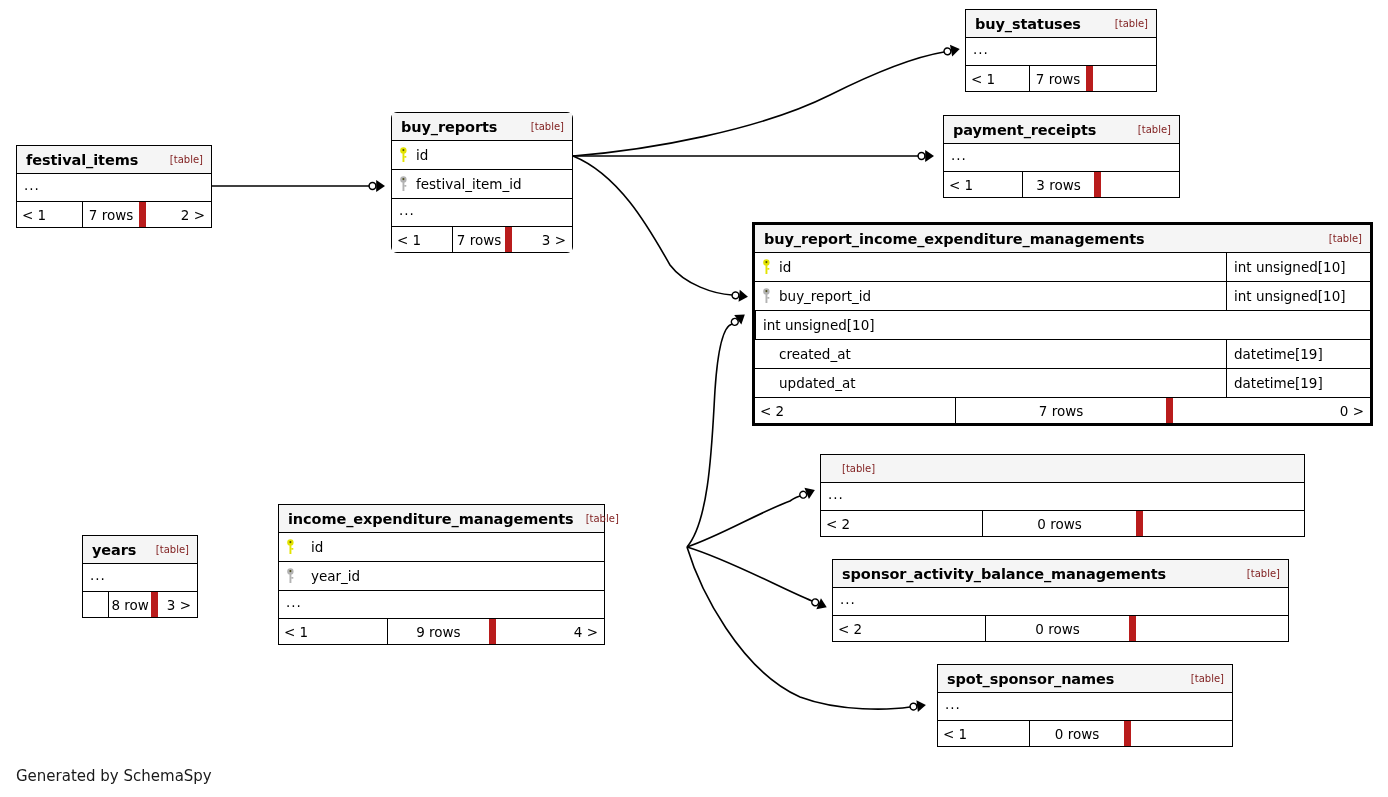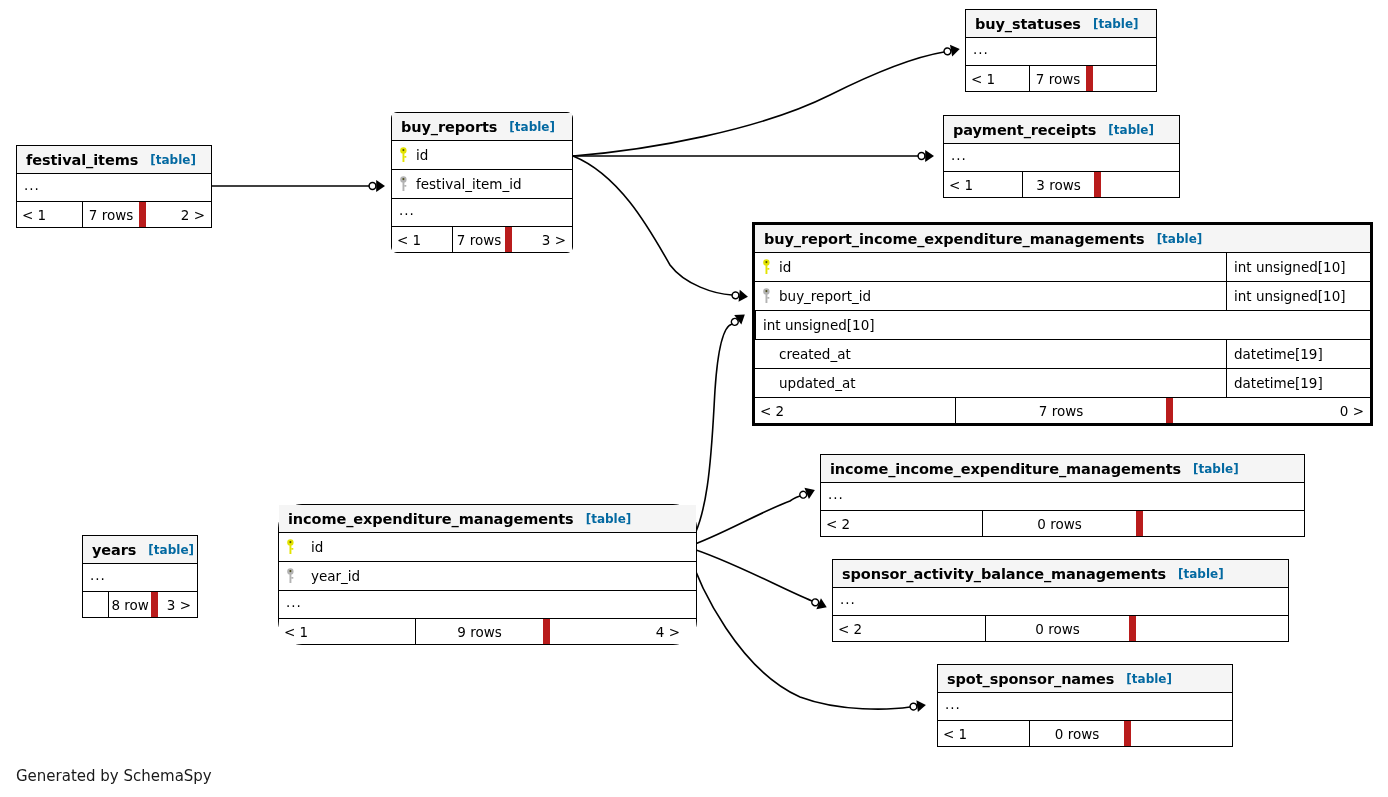--- a/index.html
+++ b/index.html
@@ -39,34 +39,33 @@
   .table-node.focus {
     border: 3px solid #000000;
   }
   .tbl-header {
     box-sizing: border-box;
     background: #f5f5f5;
     border-bottom: 1px solid #000000;
     height: 28px;
     display: flex;
     align-items: center;
-    justify-content: flex-start;
+    justify-content: space-between;
     padding: 0 8px 0 9px;
     white-space: nowrap;
   }
   .tbl-name {
     font-weight: bold;
     font-size: 14.5px;
     letter-spacing: -0.1px;
   }
   .tbl-tag {
-    font-size: 12px;
-    color: #0369a1;
+    font-size: 10px;
+    color: #7f1d1d;
     padding-left: 12px;
-    font-weight: bold;
   }
   .col-row {
     box-sizing: border-box;
     height: 29px;
     border-bottom: 1px solid #000000;
     display: flex;
     align-items: center;
     white-space: nowrap;
     background: #ffffff;
   }
@@ -324,21 +323,20 @@
           <div class="col-type" style="width: 130px;">datetime[19]</div>
         </div>
         <div class="tbl-footer">
           <div class="foot-cell foot-left" style="width: 199.875px;">&lt; 2</div>
           <div class="foot-cell foot-center" style="width: 218.325px;">7 rows</div>
           <div class="foot-cell foot-right" style="width: 196.8px;">0 &gt;</div>
         </div>
       </div>
       <div class="table-node" style="left: 820px; top: 454px; width: 485px;">
         <div class="tbl-header">
-          <span class="tbl-name">income_income_expenditure_managements</span>
           <span class="tbl-tag">[table]</span>
         </div>
         <div class="ellipsis-row">
           <span>...</span>
         </div>
         <div class="tbl-footer">
           <div class="foot-cell foot-left" style="width: 160.839px;">&lt; 2</div>
           <div class="foot-cell foot-center" style="width: 161.322px;">0 rows</div>
           <div class="foot-cell foot-right" style="width: 160.839px;"></div>
         </div>
@@ -364,21 +362,21 @@
         </div>
         <div class="ellipsis-row">
           <span>...</span>
         </div>
         <div class="tbl-footer">
           <div class="foot-cell foot-left" style="width: 90.735px;">&lt; 1</div>
           <div class="foot-cell foot-center" style="width: 102.57px;">0 rows</div>
           <div class="foot-cell foot-right" style="width: 69.695px;"></div>
         </div>
       </div>
-      <div class="table-node" style="left: 278px; top: 504px; width: 419px; border-radius: 24px;">
+      <div class="table-node" style="left: 278px; top: 504px; width: 327px;">
         <div class="tbl-header">
           <span class="tbl-name">income_expenditure_managements</span>
           <span class="tbl-tag">[table]</span>
         </div>
         <div class="col-row">
           <div class="col-main">
             <svg class="key-icon" viewBox="0 0 9 16" xmlns="http://www.w3.org/2000/svg">
               <circle cx="3.4" cy="3.4" r="3.2" fill="#e3e300"></circle>
               <circle cx="3.4" cy="3.1" r="1.05" fill="#3a3a00" opacity="0.85"></circle>
               <rect x="2.5" y="5.4" width="1.9" height="9.6" fill="#e3e300"></rect>

